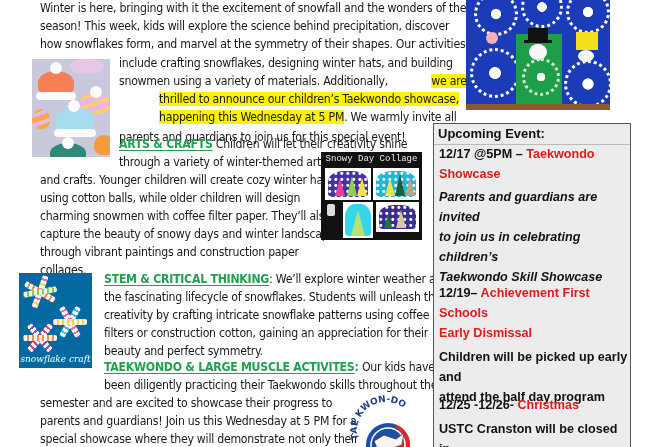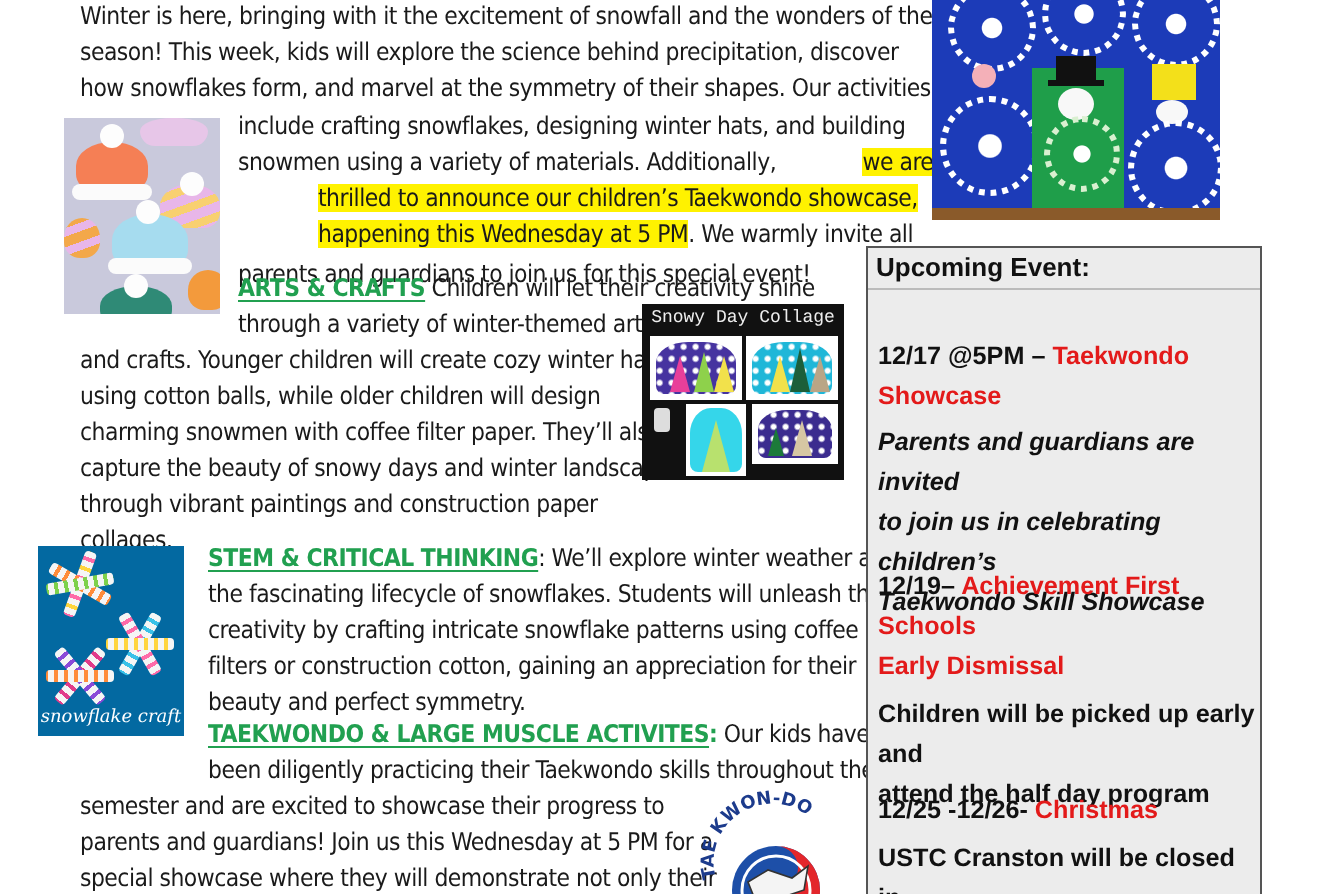--- a/index.html
+++ b/index.html
@@ -168,21 +168,21 @@
   <div style="position:absolute; left:110px; top:32px; width:22px; height:18px; background:#f3e01a;"></div>
   <div style="position:absolute; left:112px; top:50px; width:16px; height:12px; background:#f8f8f8; border-radius:50%;"></div>
   <div class="flake" style="left:98px; top:60px; width:42px; height:42px;"></div>
   <div style="position:absolute; left:0; right:0; bottom:0; height:6px; background:#8a5a2a;"></div>
 </div>
 
 <div id="event-box">
   <div class="head">Upcoming Event:</div>
   <div class="hdr-line"></div>
 
-  <div class="ev" style="top:44px;">
+  <div class="ev" style="top:20px;">
     <div><span>12/17 @5PM – </span><span class="red">Taekwondo</span></div>
     <div class="red">Showcase</div>
     <div class="italic" style="margin-top:3px;">Parents and guardians are invited</div>
     <div class="italic">to join us in celebrating children’s</div>
     <div class="italic">Taekwondo Skill Showcase</div>
   </div>
 
   <div class="ev" style="top:159px;">
     <div><span>12/19– </span><span class="red">Achievement First Schools</span></div>
     <div class="red">Early Dismissal</div>

